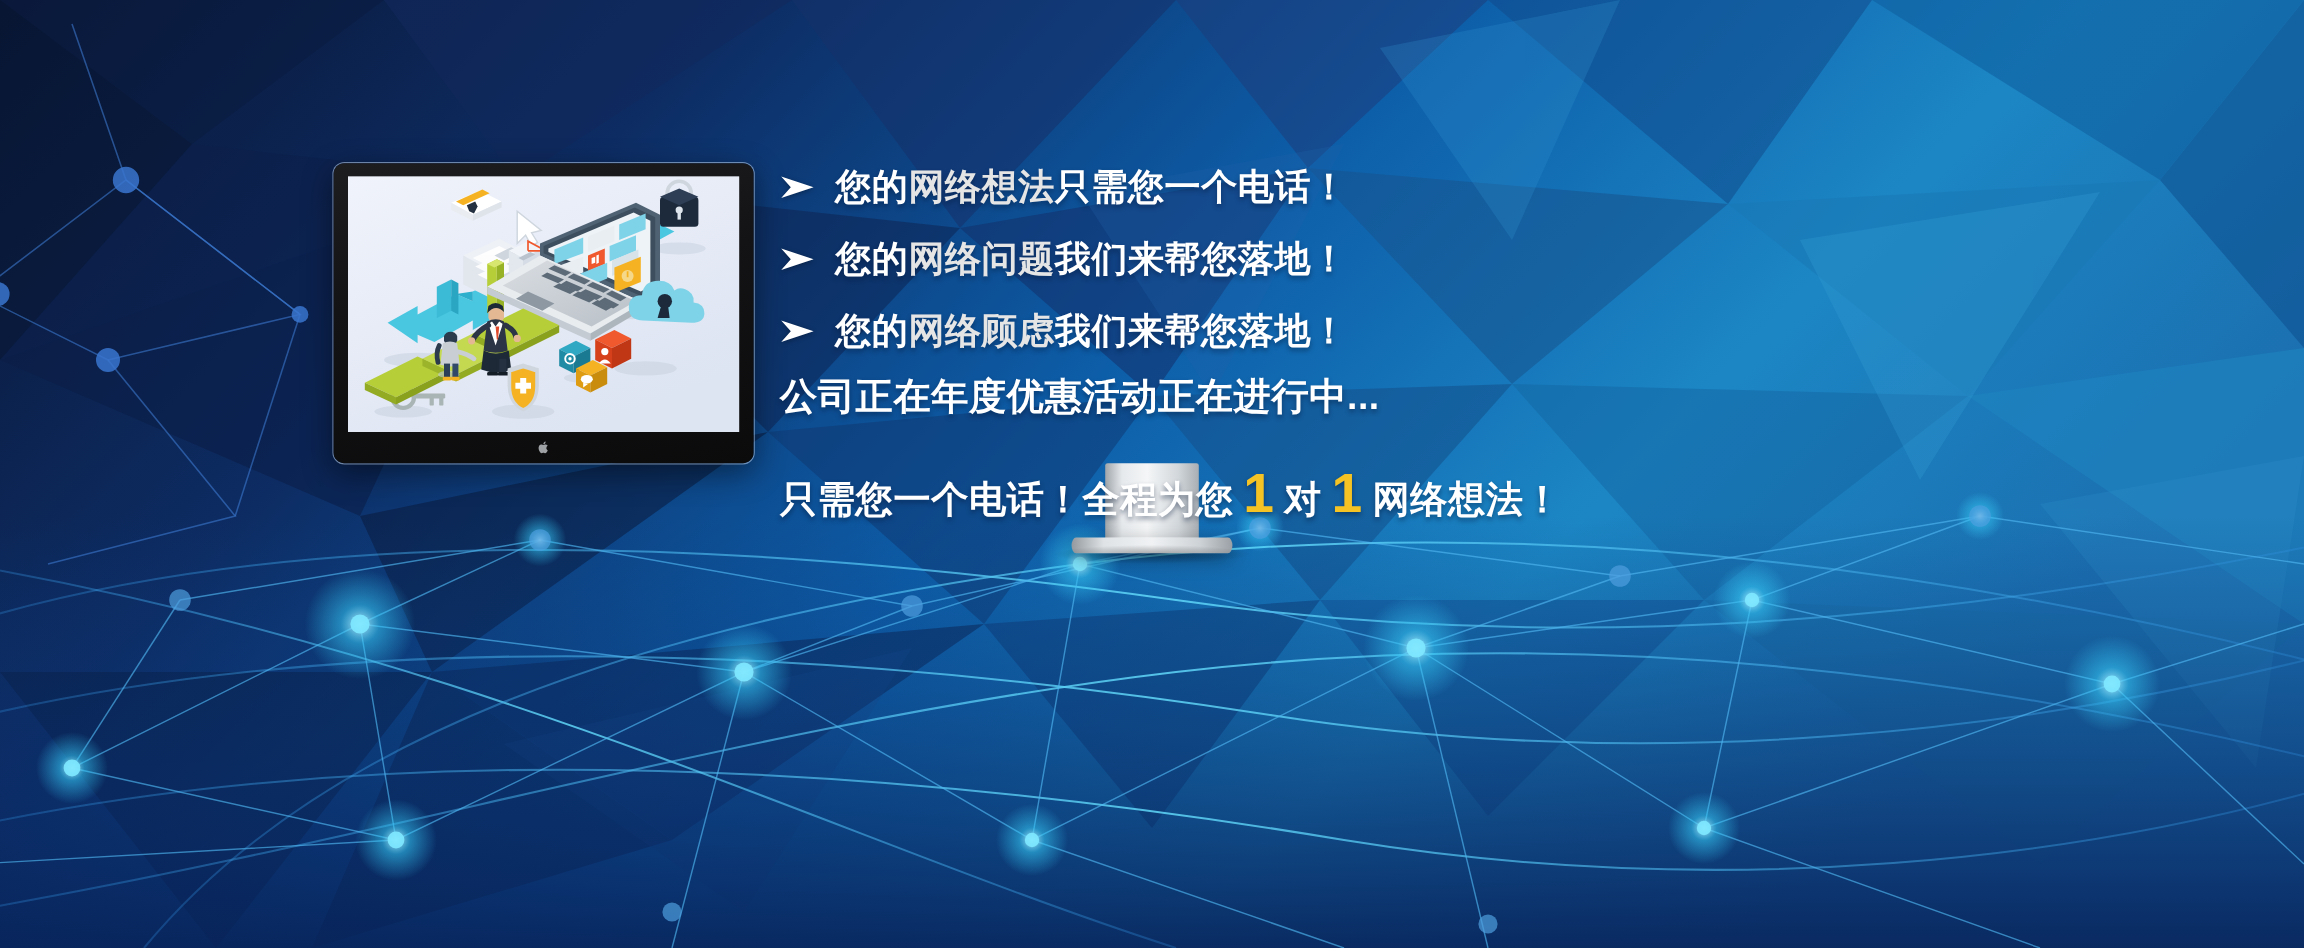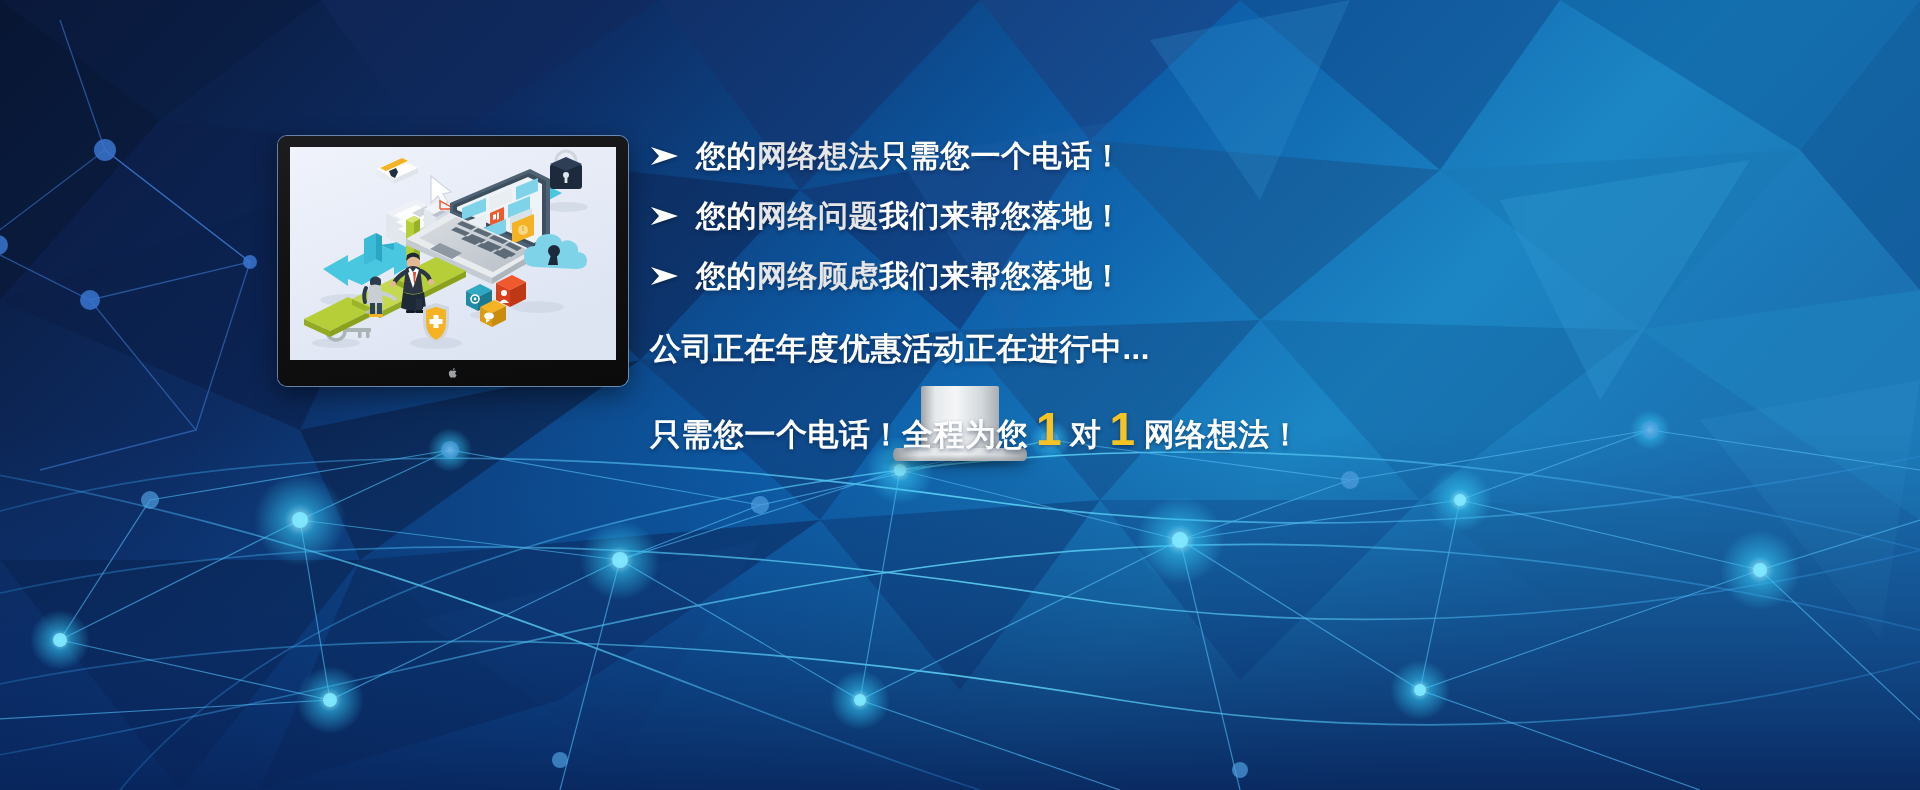--- a/index.html
+++ b/index.html
@@ -57,21 +57,21 @@
   .bullet-arrow{
     width:46px;flex:0 0 46px;display:flex;align-items:center;justify-content:flex-start;
   }
   .bullet-arrow svg{filter:drop-shadow(0 1px 2px rgba(0,0,0,.35));}
   .bullet-text{
     font-size:30px;font-weight:700;color:#ffffff;letter-spacing:.5px;
     text-shadow:0 2px 4px rgba(0,20,50,.45);white-space:nowrap;
   }
   .hl{color:#e5e5e5;}
   .line-promo{
-    margin-top:22px;font-size:31px;font-weight:700;color:#ffffff;
+    margin-top:4px;font-size:31px;font-weight:700;color:#ffffff;
     letter-spacing:.5px;text-shadow:0 2px 4px rgba(0,20,50,.45);white-space:nowrap;
   }
   .line-cta{
     margin-top:36px;font-size:31px;font-weight:700;color:#ffffff;
     letter-spacing:.5px;text-shadow:0 2px 4px rgba(0,20,50,.45);white-space:nowrap;
     display:flex;align-items:baseline;
   }
   .num{color:#f6c324;font-size:46px;line-height:1;padding:0 8px;font-weight:700;}
 </style>
 </head>

